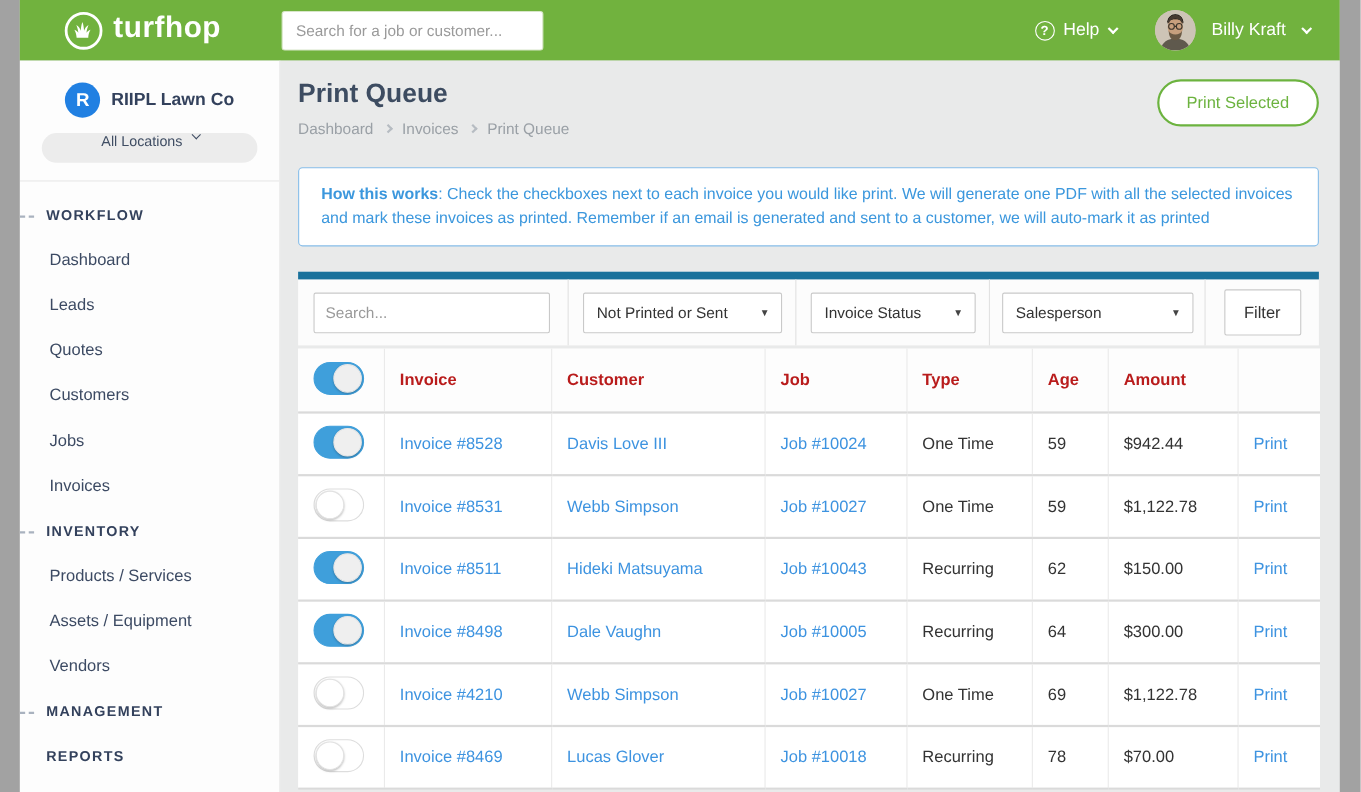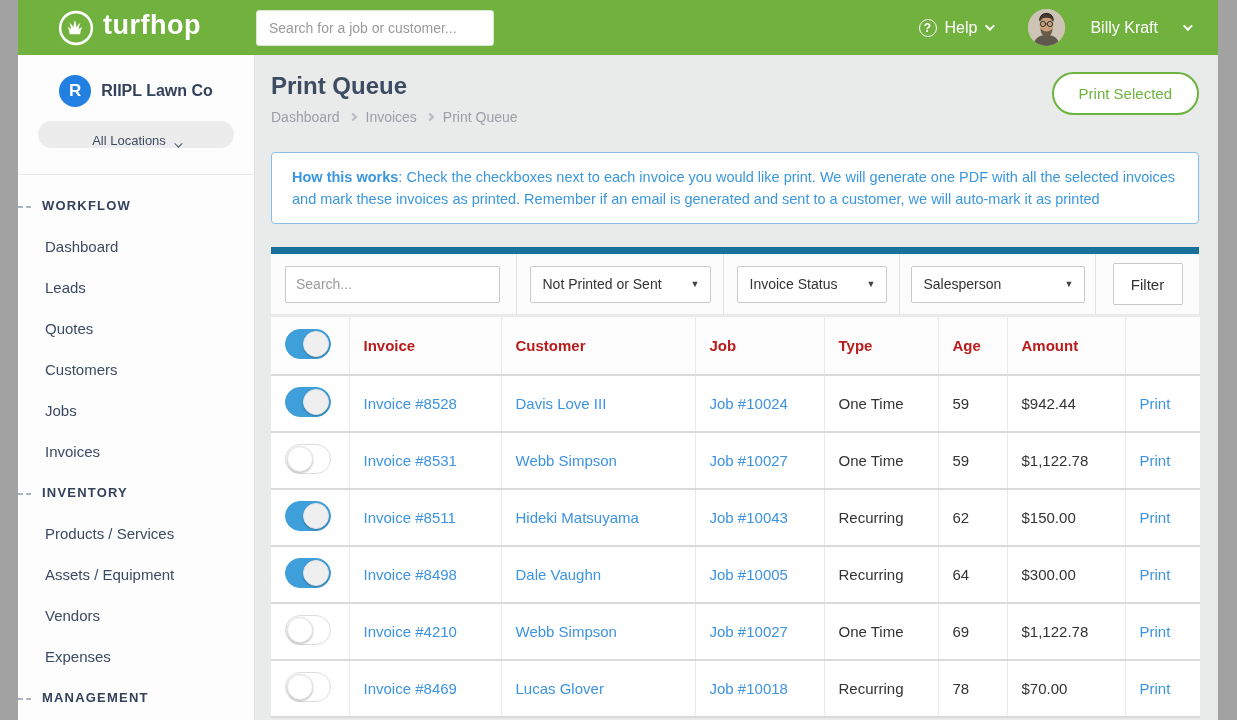--- a/index.html
+++ b/index.html
@@ -17,31 +17,31 @@
   .topbar{height:55px;background:var(--brand_green);display:flex;align-items:center;padding:0 28px 0 40px;flex:0 0 auto;}
   .brand{display:flex;gap:9px;width:198px;flex:0 0 auto;}
   .brand svg{display:block;}
   .brand-name{color:#fff;font-size:27px;font-weight:700;letter-spacing:.5px;}
   .global-search{width:238px;height:36px;border:1px solid #d8e6c9;border-radius:3px;background:#fff;padding:0 12px;font-size:14px;color:#444;outline:none;}
   .global-search::placeholder{color:#9a9a9a;}
   .top-right{margin-left:auto;display:flex;align-items:center;gap:36px;color:#fff;}
   .help{display:flex;align-items:center;gap:8px;font-size:16px;cursor:pointer;}
   .qmark{width:18px;height:18px;border:1.5px solid #fff;border-radius:50%;display:inline-flex;align-items:center;justify-content:center;font-size:12px;font-weight:700;}
   .chev{width:7px;height:7px;border-right:2px solid currentColor;border-bottom:2px solid currentColor;transform:rotate(45deg) translateY(-2px);display:inline-block;}
-  .user{display:flex;align-items:center;gap:25px;font-size:16px;cursor:pointer;}
+  .user{display:flex;align-items:center;gap:14px;font-size:16px;cursor:pointer;}
   .avatar{width:37px;height:37px;border-radius:50%;overflow:hidden;background:#cfc5b8;flex:0 0 auto;}
 
   
   .frame{flex:1;display:flex;overflow:hidden;}
   .sidebar{width:237px;flex:0 0 auto;background:#fdfdfd;border-right:1px solid #e4e4e4;overflow:hidden;}
   .company{padding:20px 14px 14px;border-bottom:1px solid #e8e8e8;}
   .company-row{display:flex;align-items:center;justify-content:center;gap:10px;}
   .company-logo{width:32px;height:32px;border-radius:50%;background:#2180e2;color:#fff;display:flex;align-items:center;justify-content:center;font-size:17px;font-weight:700;}
   .company-name{font-size:16px;font-weight:700;color:#33415c;}
-  .loc-pill{margin:14px auto 12px;width:196px;height:27px;border-radius:14px;background:#ececec;display:flex;align-items:flex-end;justify-content:center;gap:8px;font-size:13px;color:#3f4d63;cursor:pointer;}
+  .loc-pill{margin:14px auto 2px;width:196px;height:27px;border-radius:14px;background:#ececec;display:flex;align-items:flex-start;justify-content:center;gap:8px;font-size:13px;color:#3f4d63;cursor:pointer;}
   .loc-pill .chev{width:6px;height:6px;border-width:1.5px;color:#5a6activity778;}
   .nav{padding-top:10px;}
   .nav-row{height:41px;display:flex;align-items:center;position:relative;}
   .nav-section{padding-left:24px;font-size:13px;font-weight:700;letter-spacing:1.2px;color:#33415c;}
   .dash-icon{position:absolute;left:0;top:50%;width:13px;border-top:2px dashed #a9b2bf;}
   .nav-item{padding-left:27px;font-size:15px;color:var(--nav_text);cursor:pointer;}
 
   
   .main{flex:1;background:var(--page_bg);padding:17px 19px 0 16px;overflow:hidden;}
   .title-row{display:flex;align-items:flex-start;justify-content:space-between;}
@@ -145,21 +145,20 @@
         <div class="nav-row nav-item">Customers</div>
         <div class="nav-row nav-item">Jobs</div>
         <div class="nav-row nav-item">Invoices</div>
         <div class="nav-row nav-section">
             <span class="dash-icon"></span>
             <span>INVENTORY</span>
           </div>
         <div class="nav-row nav-item">Products / Services</div>
         <div class="nav-row nav-item">Assets / Equipment</div>
         <div class="nav-row nav-item">Vendors</div>
-        <div class="nav-row nav-item">Expenses</div>
         <div class="nav-row nav-section">
             <span class="dash-icon"></span>
             <span>MANAGEMENT</span>
           </div>
         <div class="nav-row nav-section">
             <span>REPORTS</span>
           </div>
       </div>
     </div>
 

